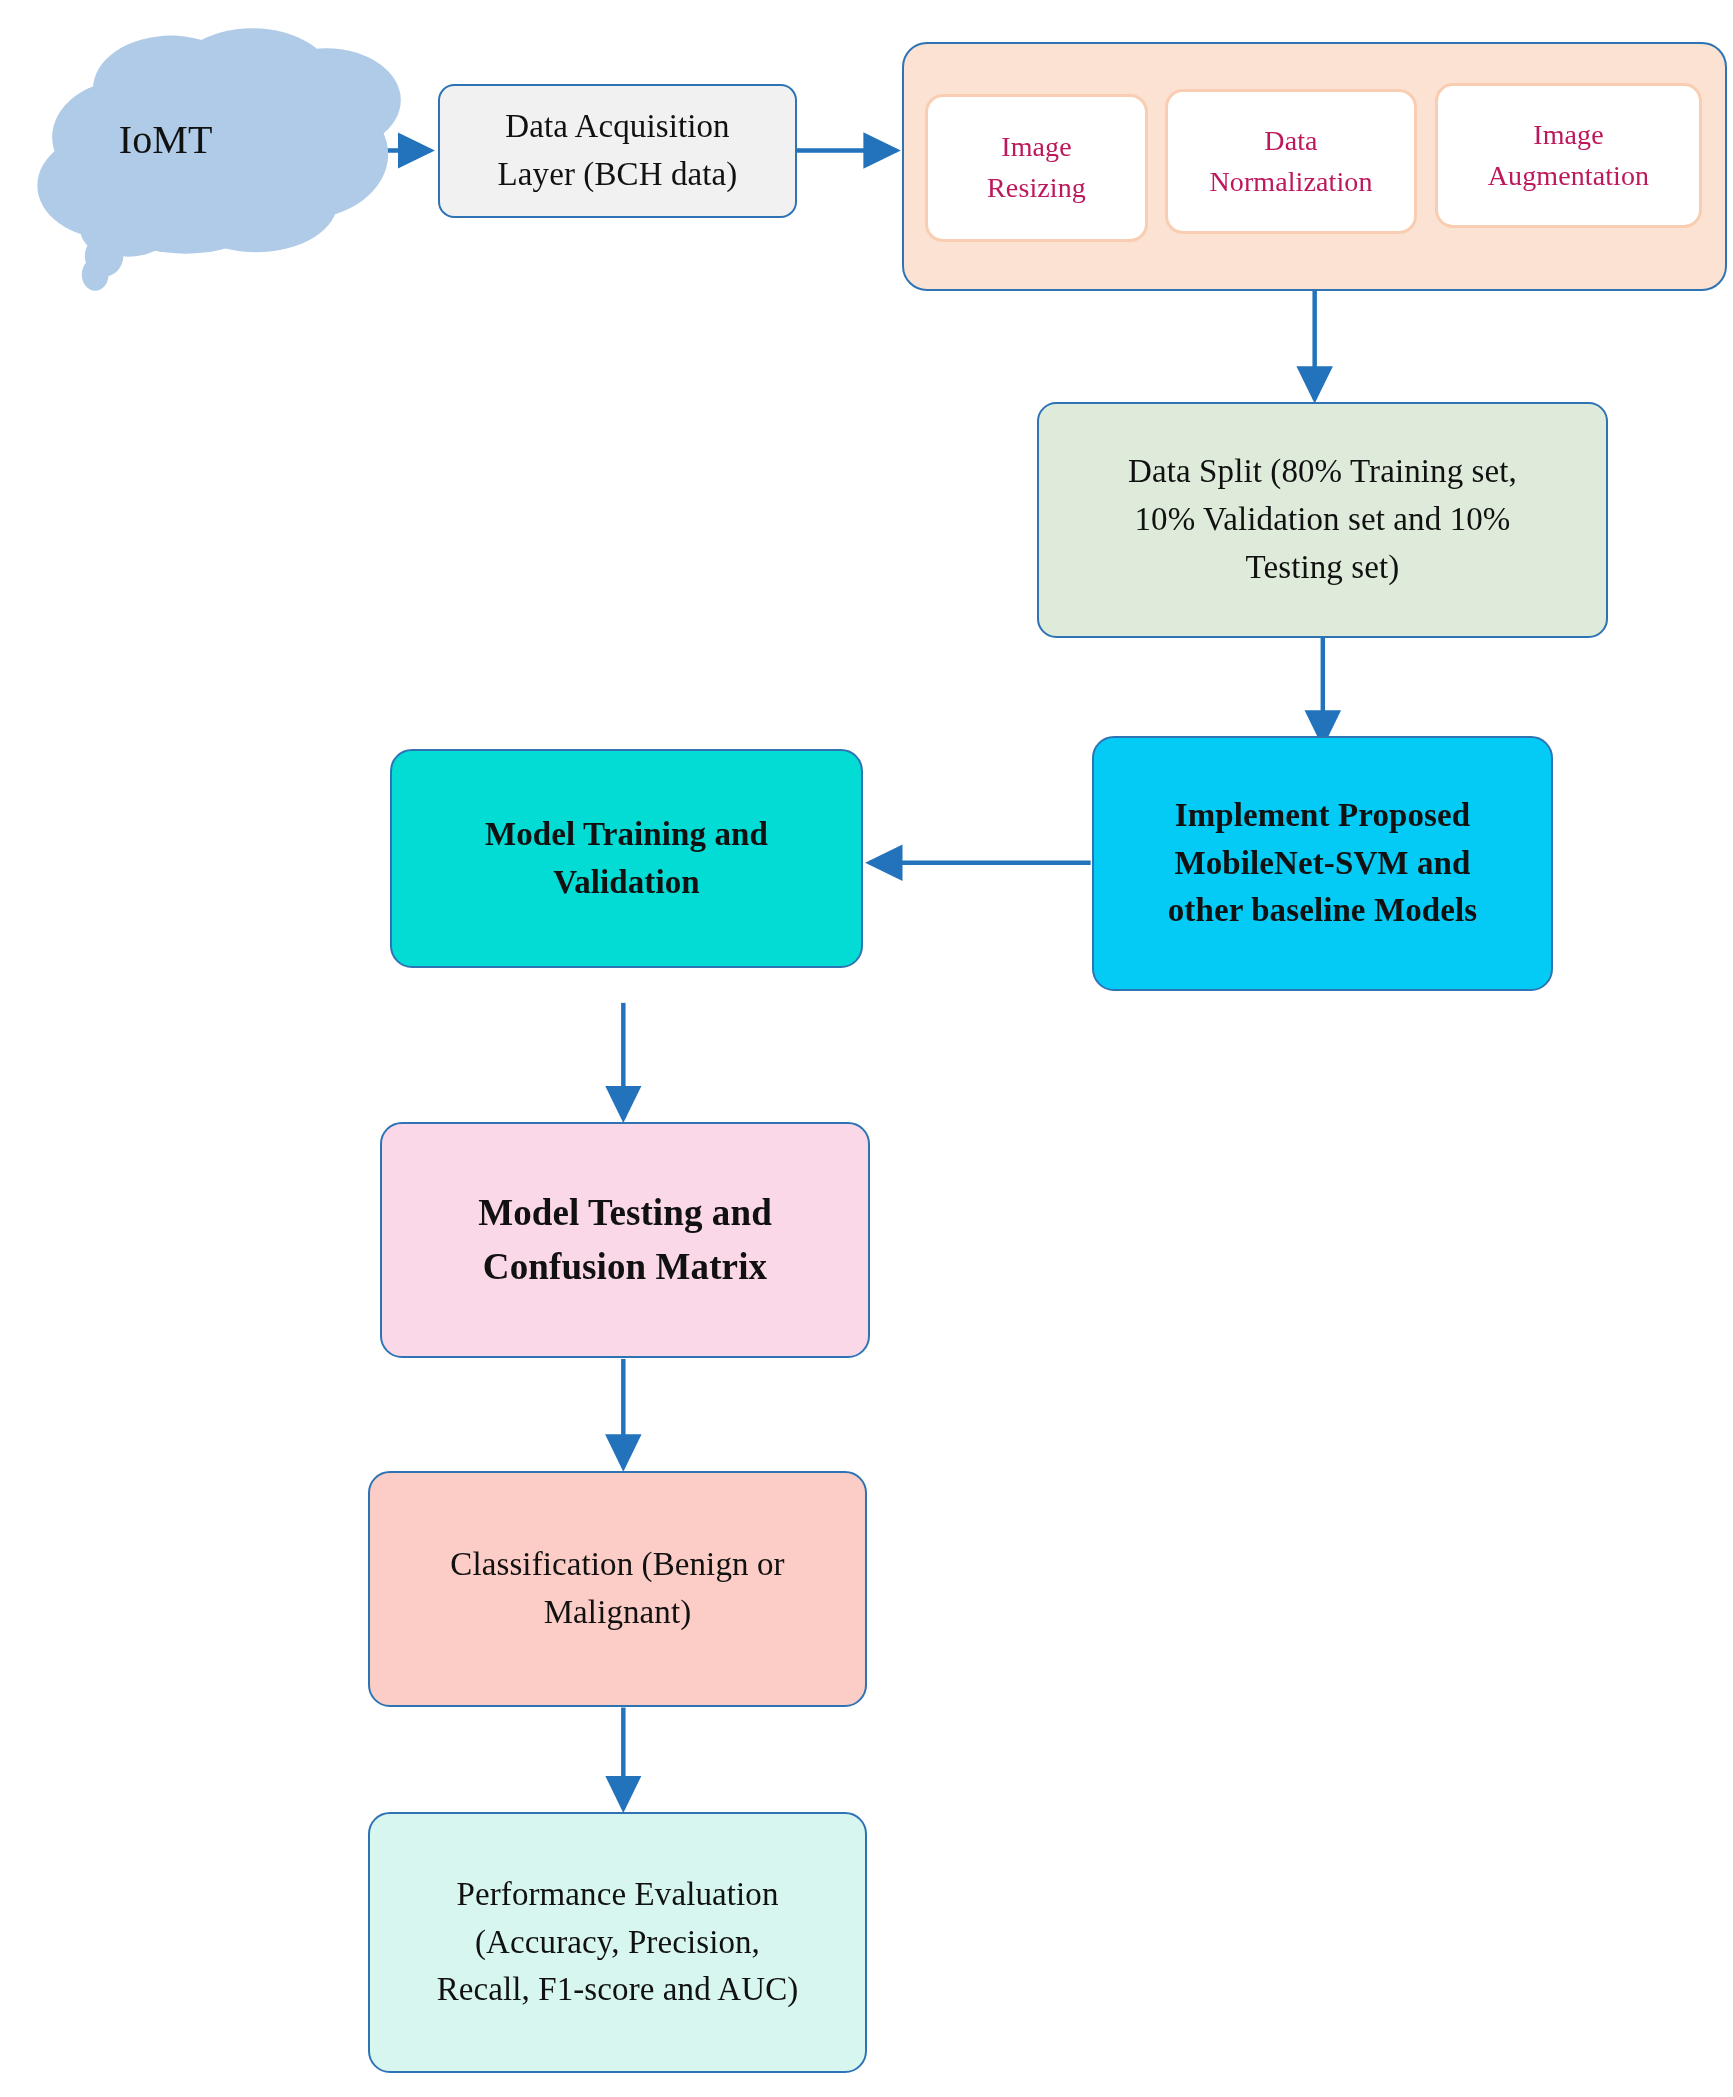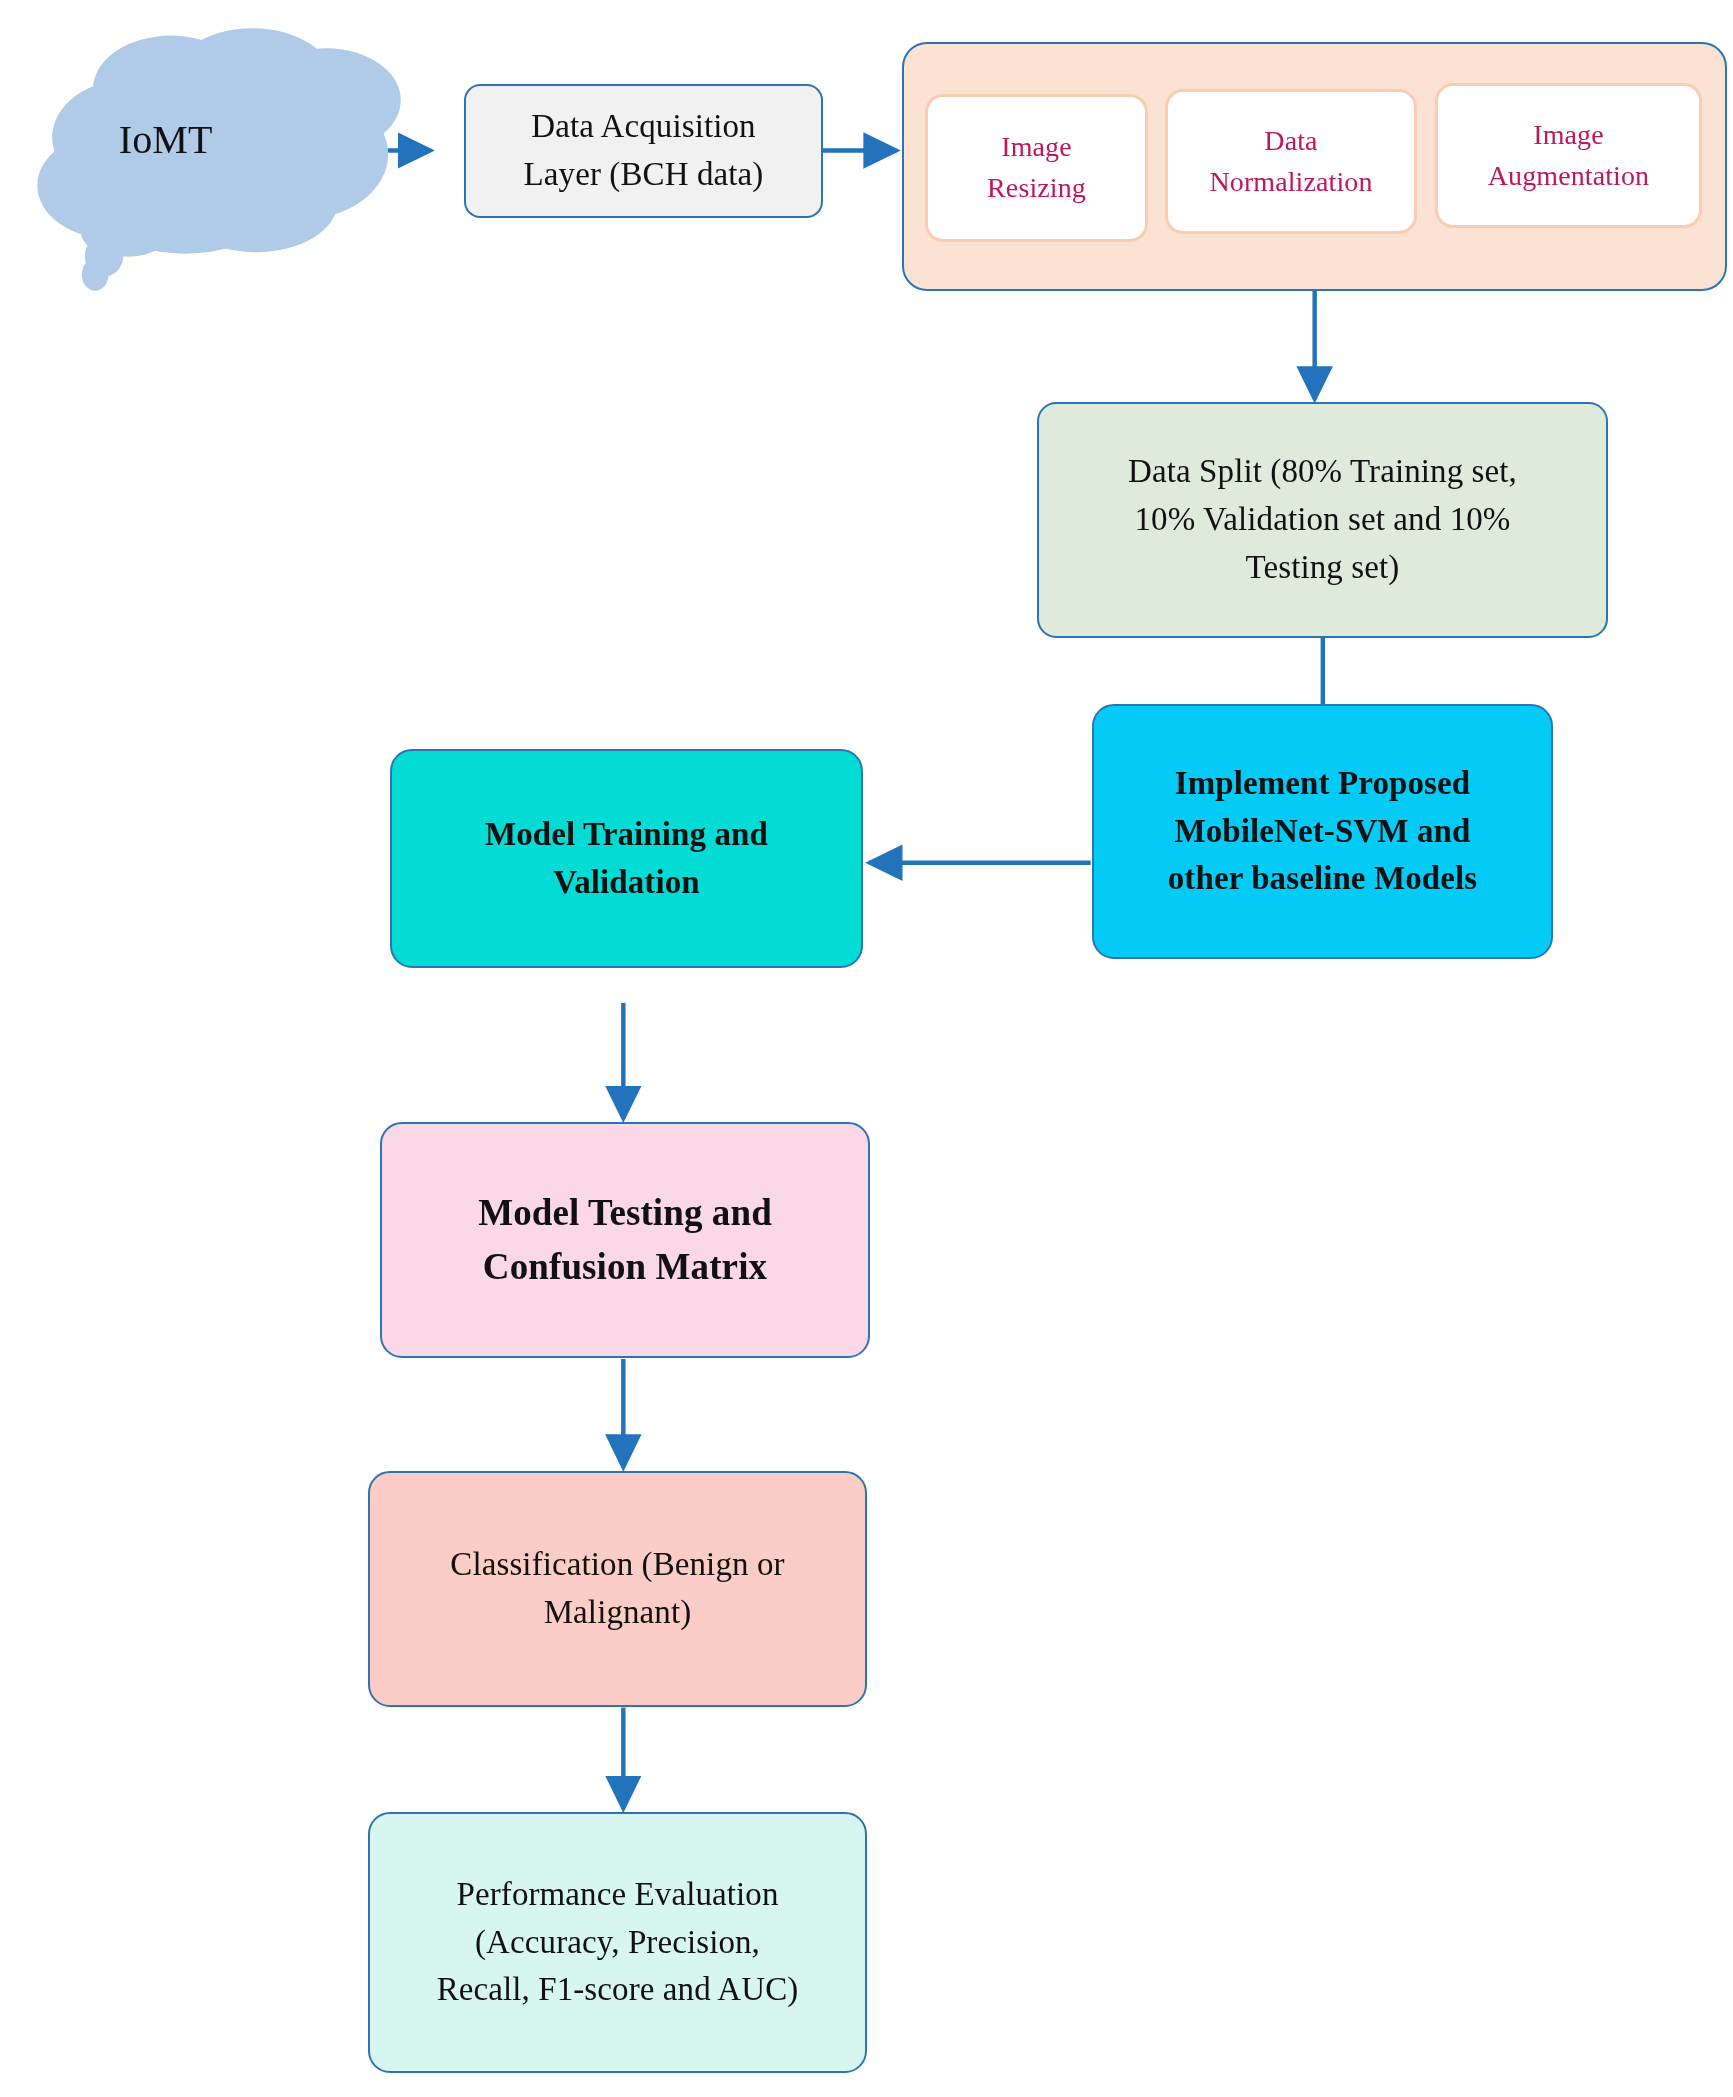--- a/index.html
+++ b/index.html
@@ -187,21 +187,21 @@
       <ellipse cx="152" cy="310" rx="44" ry="34"></ellipse>
       <ellipse cx="140" cy="345" rx="26" ry="28"></ellipse>
       <ellipse cx="128" cy="370" rx="18" ry="22"></ellipse>
     </g>
   </svg>
 
   <div class="node cloud-node" style="left:20px; top:74px; width:312px; height:156px;">
     <span class="txt">IoMT</span>
   </div>
 
-  <div class="node daq-node" style="left:464px; top:84px; width:359px; height:134px;">
+  <div class="node daq-node" style="left:438px; top:84px; width:359px; height:134px;">
     <span class="txt">Data Acquisition
 Layer (BCH data)</span>
   </div>
 
   <div class="node pre-container" style="left:902px; top:42px; width:825px; height:249px;">
 
     <div class="pre-cell" style="left:21px; top:50px; width:223px; height:148px;">
       <span class="txt">Image
 Resizing</span>
     </div>
@@ -216,21 +216,21 @@
 Augmentation</span>
     </div>
   </div>
 
   <div class="node split-node" style="left:1037px; top:402px; width:571px; height:236px;">
     <span class="txt">Data Split (80% Training set,
 10% Validation set and 10%
 Testing set)</span>
   </div>
 
-  <div class="node impl-node" style="left:1092px; top:704px; width:461px; height:255px;">
+  <div class="node impl-node" style="left:1092px; top:736px; width:461px; height:255px;">
     <span class="txt">Implement Proposed
 MobileNet-SVM and
 other baseline Models</span>
   </div>
 
   <div class="node train-node" style="left:390px; top:749px; width:473px; height:219px;">
     <span class="txt">Model Training and
 Validation</span>
   </div>
 

